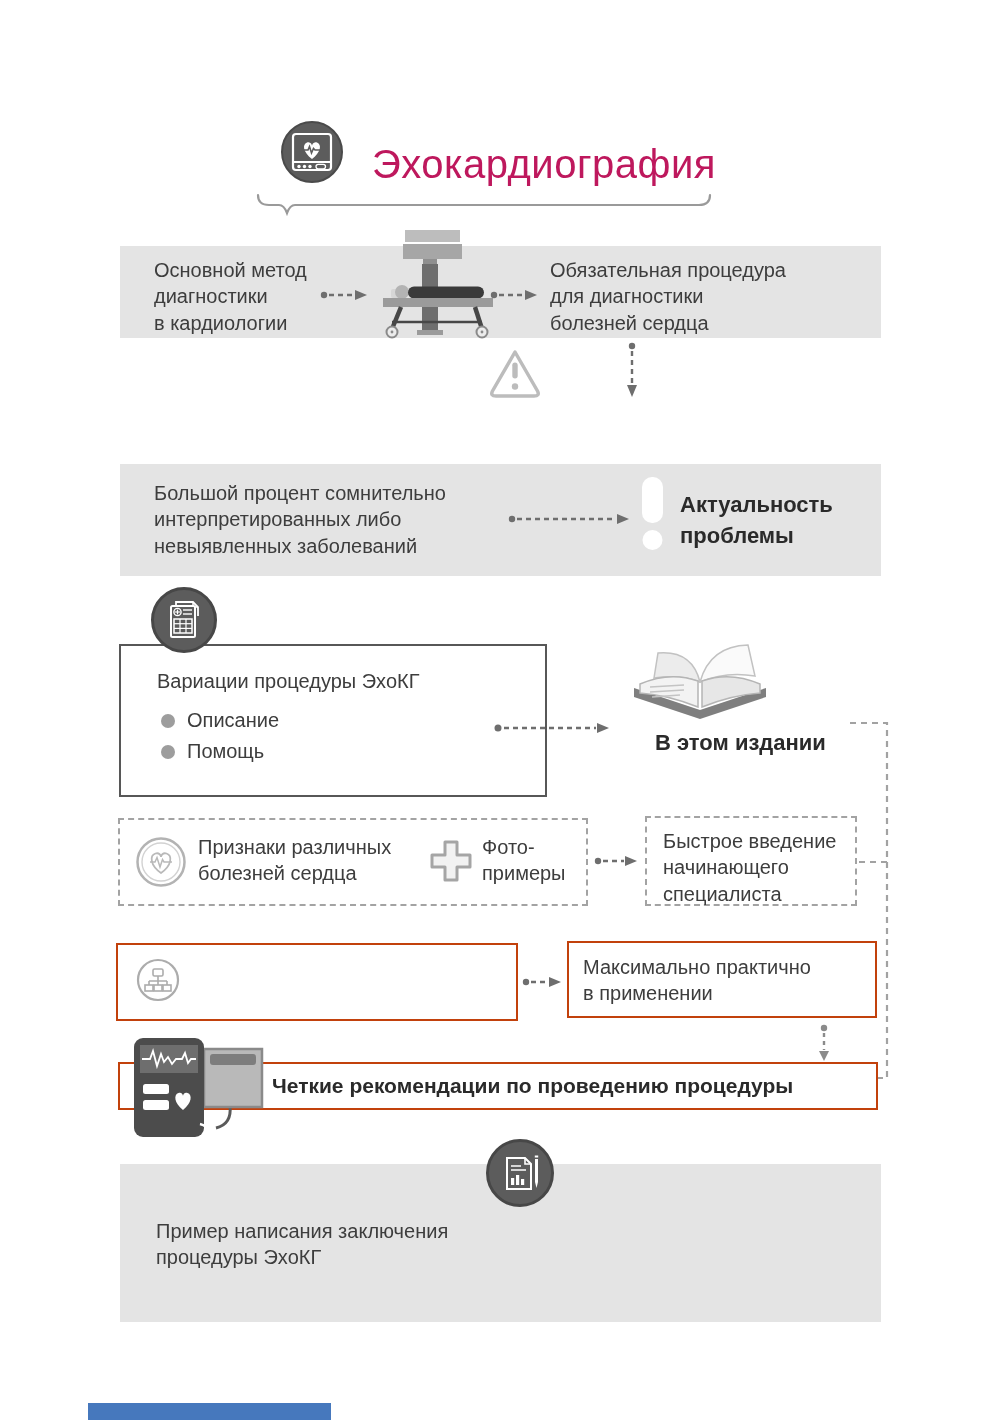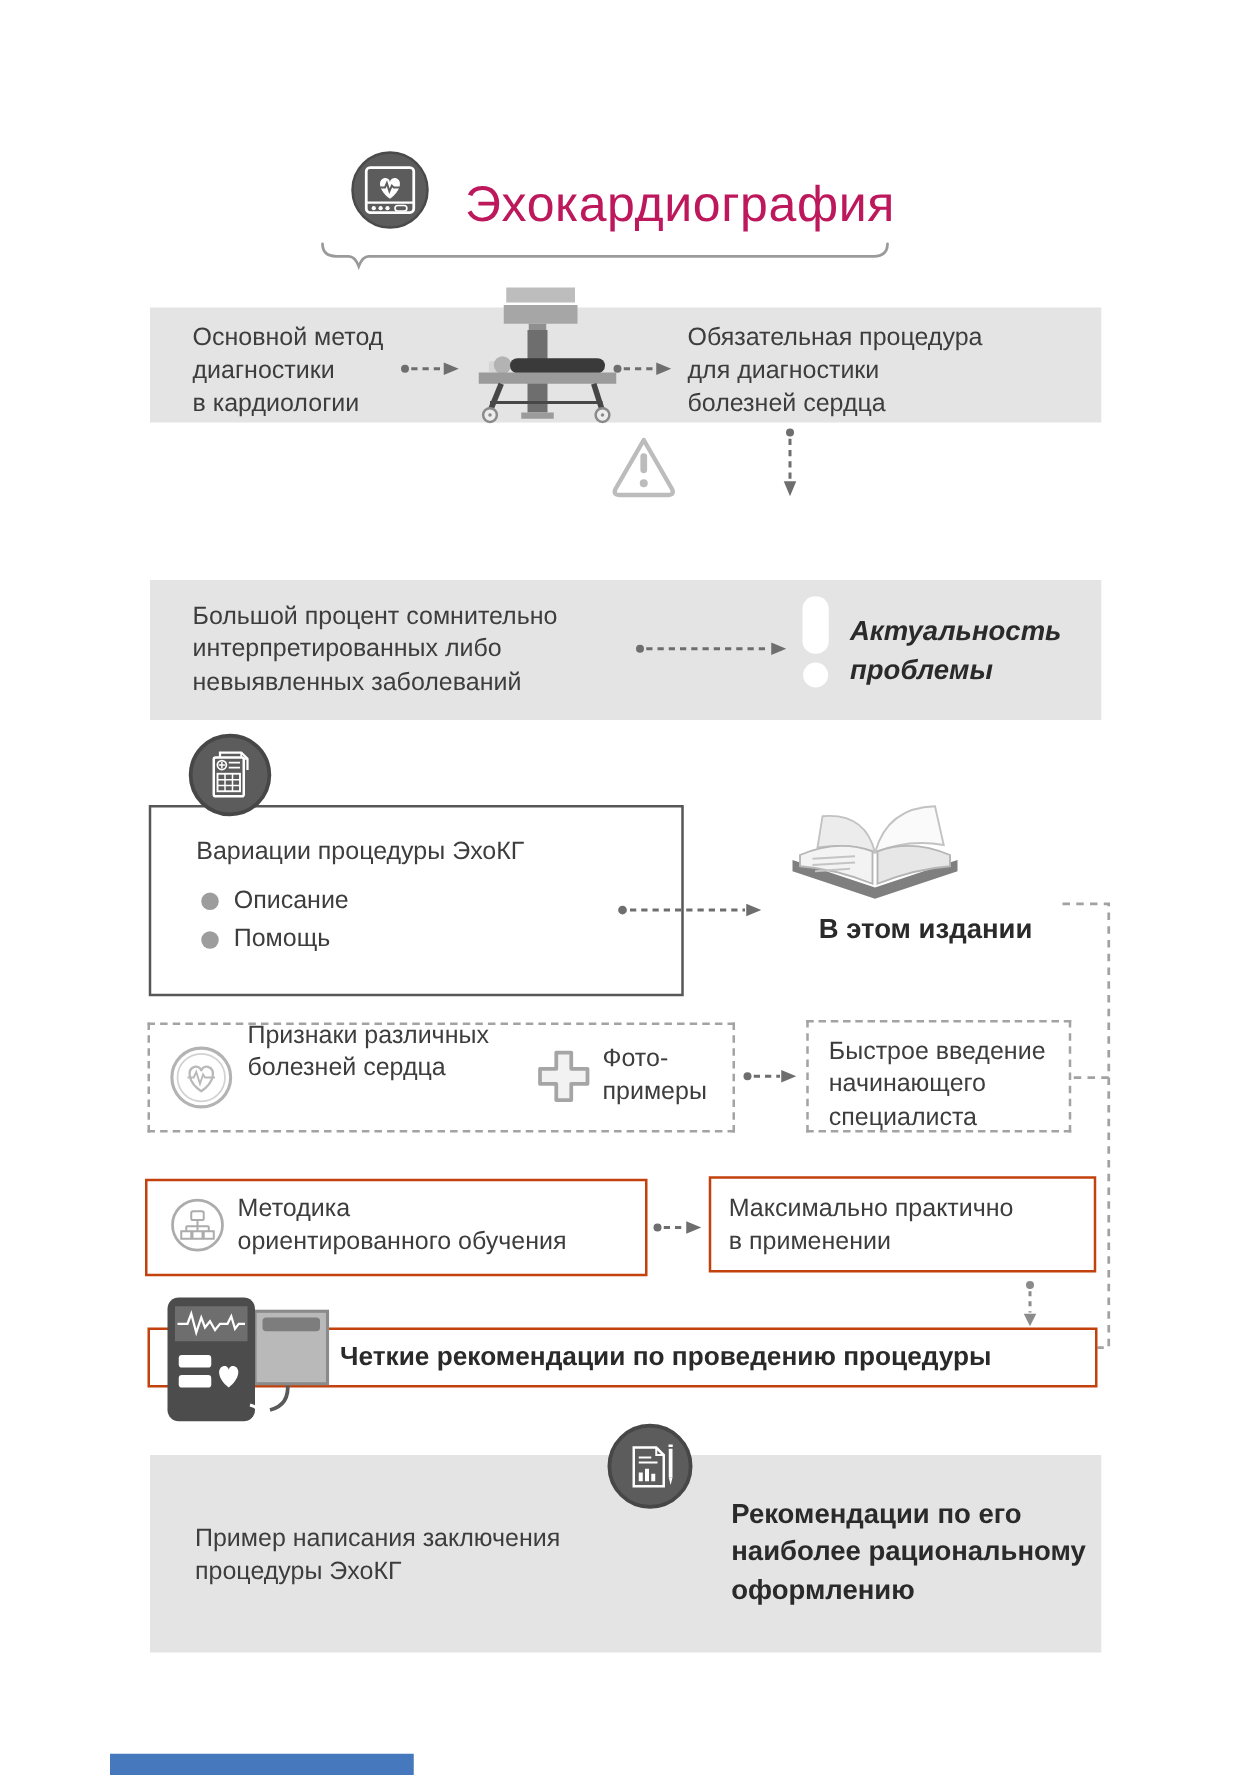--- a/index.html
+++ b/index.html
@@ -112,21 +112,21 @@
       <line x1="9" y1="7" x2="108" y2="7" stroke="#6e6e6e" stroke-width="2.4" stroke-dasharray="5 4"></line>
       <polygon points="109,2 121,7 109,12" fill="#6e6e6e"></polygon>
     </svg>
   </span>
   <span class="abs" style="left:640px;top:477px;">
     <svg width="26" height="74" viewBox="0 0 26 74">
       <rect x="2" y="0" width="21" height="46" rx="10" fill="#fff"></rect>
       <circle cx="12.5" cy="63" r="10" fill="#fff"></circle>
     </svg>
   </span>
-  <div class="abs b preline" style="left:680px;top:489px;font-size:22px;line-height:1.42;font-style:italic;">Актуальность
+  <div class="abs b preline" style="left:680px;top:489px;font-size:22px;line-height:1.42;">Актуальность
 проблемы</div>
 
   <span class="abs" style="left:150px;top:586px;z-index:3;">
     <svg width="68" height="68" viewBox="0 0 68 68">
       <circle cx="34" cy="34" r="31.5" fill="#5c5c5c" stroke="#474747" stroke-width="3"></circle>
       <path d="M26,21 V16 H43 L48,21 V30" fill="none" stroke="#fff" stroke-width="1.8"></path>
       <path d="M43,16 V21 H48" fill="none" stroke="#fff" stroke-width="1.5"></path>
       <rect x="21" y="20" width="24" height="31" rx="1.5" fill="#5c5c5c" stroke="#fff" stroke-width="2"></rect>
       <circle cx="27.5" cy="26" r="3.6" fill="none" stroke="#fff" stroke-width="1.4"></circle>
       <line x1="27.5" y1="23.6" x2="27.5" y2="28.4" stroke="#fff" stroke-width="1.2"></line>
@@ -184,21 +184,21 @@
 
   <div class="abs box-dashed" style="left:118px;top:818px;width:466px;height:84px;"></div>
   <span class="abs" style="left:135px;top:836px;">
     <svg width="52" height="52" viewBox="0 0 52 52">
       <circle cx="26" cy="26" r="23.5" fill="#fff" stroke="#b3b3b3" stroke-width="2.5"></circle>
       <circle cx="26" cy="26" r="19" fill="none" stroke="#d2d2d2" stroke-width="1.4"></circle>
       <path d="M26,37 C15,29.5 14.5,19.5 20.5,17.5 C24.2,16.3 26,19.5 26,21 C26,19.5 27.8,16.3 31.5,17.5 C37.5,19.5 37,29.5 26,37 Z" fill="none" stroke="#b9b9b9" stroke-width="1.8"></path>
       <polyline points="15,26 20,26 22,21.5 25,31 27.5,23.5 29,26 37,26" fill="none" stroke="#b9b9b9" stroke-width="1.5"></polyline>
     </svg>
   </span>
-  <div class="abs txt preline" style="left:198px;top:815px;">Признаки различных
+  <div class="abs txt preline" style="left:198px;top:834px;">Признаки различных
 болезней сердца</div>
   <span class="abs" style="left:428px;top:838px;">
     <svg width="46" height="46" viewBox="0 0 46 46">
       <path d="M17,4 H29 V17 H42 V29 H29 V42 H17 V29 H4 V17 H17 Z" fill="#f2f2f2" stroke="#a5a5a5" stroke-width="3" stroke-linejoin="round"></path>
     </svg>
   </span>
   <div class="abs txt preline" style="left:482px;top:834px;">Фото-
 примеры</div>
   <span class="abs" style="left:594px;top:854px;">
     <svg width="44" height="14" viewBox="0 0 44 14">
@@ -217,22 +217,20 @@
   <span class="abs" style="left:136px;top:958px;">
     <svg width="44" height="44" viewBox="0 0 44 44">
       <circle cx="22" cy="22" r="20" fill="#fff" stroke="#acacac" stroke-width="2.2"></circle>
       <rect x="17" y="11" width="10" height="7" rx="1.5" fill="none" stroke="#acacac" stroke-width="1.6"></rect>
       <path d="M22,18 V23 M13,23 H31 M13,23 V27 M22,23 V27 M31,23 V27" fill="none" stroke="#acacac" stroke-width="1.6"></path>
       <rect x="9" y="27" width="8" height="6" fill="none" stroke="#acacac" stroke-width="1.6"></rect>
       <rect x="18" y="27" width="8" height="6" fill="none" stroke="#acacac" stroke-width="1.6"></rect>
       <rect x="27" y="27" width="8" height="6" fill="none" stroke="#acacac" stroke-width="1.6"></rect>
     </svg>
   </span>
-  <div class="abs txt preline" style="left:190px;top:954px;">Методика
-ориентированного обучения</div>
   <span class="abs" style="left:522px;top:975px;">
     <svg width="40" height="14" viewBox="0 0 40 14">
       <circle cx="4" cy="7" r="3.2" fill="#6e6e6e"></circle>
       <line x1="9" y1="7" x2="26" y2="7" stroke="#6e6e6e" stroke-width="2.4" stroke-dasharray="5 4"></line>
       <polygon points="27,2 39,7 27,12" fill="#6e6e6e"></polygon>
     </svg>
   </span>
   <div class="abs box-solid" style="left:567px;top:941px;width:306px;height:73px;">
     <div class="txt preline" style="margin:11px 0 0 14px;">Максимально практично
 в применении</div>
@@ -274,19 +272,16 @@
       <rect x="26" y="40" width="3.2" height="7" fill="#fff"></rect>
       <rect x="31" y="37" width="3.2" height="10" fill="#fff"></rect>
       <rect x="36" y="41" width="3.2" height="6" fill="#fff"></rect>
       <line x1="51.5" y1="21" x2="51.5" y2="44" stroke="#fff" stroke-width="3"></line>
       <polygon points="50,44 53,44 51.5,50" fill="#fff"></polygon>
       <line x1="49.8" y1="18.5" x2="53.2" y2="18.5" stroke="#fff" stroke-width="2"></line>
     </svg>
   </span>
   <div class="abs txt preline" style="left:156px;top:1218px;">Пример написания заключения
 процедуры ЭхоКГ</div>
-  <div class="abs b preline" style="left:585px;top:1196px;font-size:22px;line-height:1.38;">Рекомендации по его
-наиболее рациональному
-оформлению</div>
 
   <div class="abs" style="left:88px;top:1403px;width:243px;height:17px;background:#4678bd;"></div>
 
 </div>
 
 </body></html>

